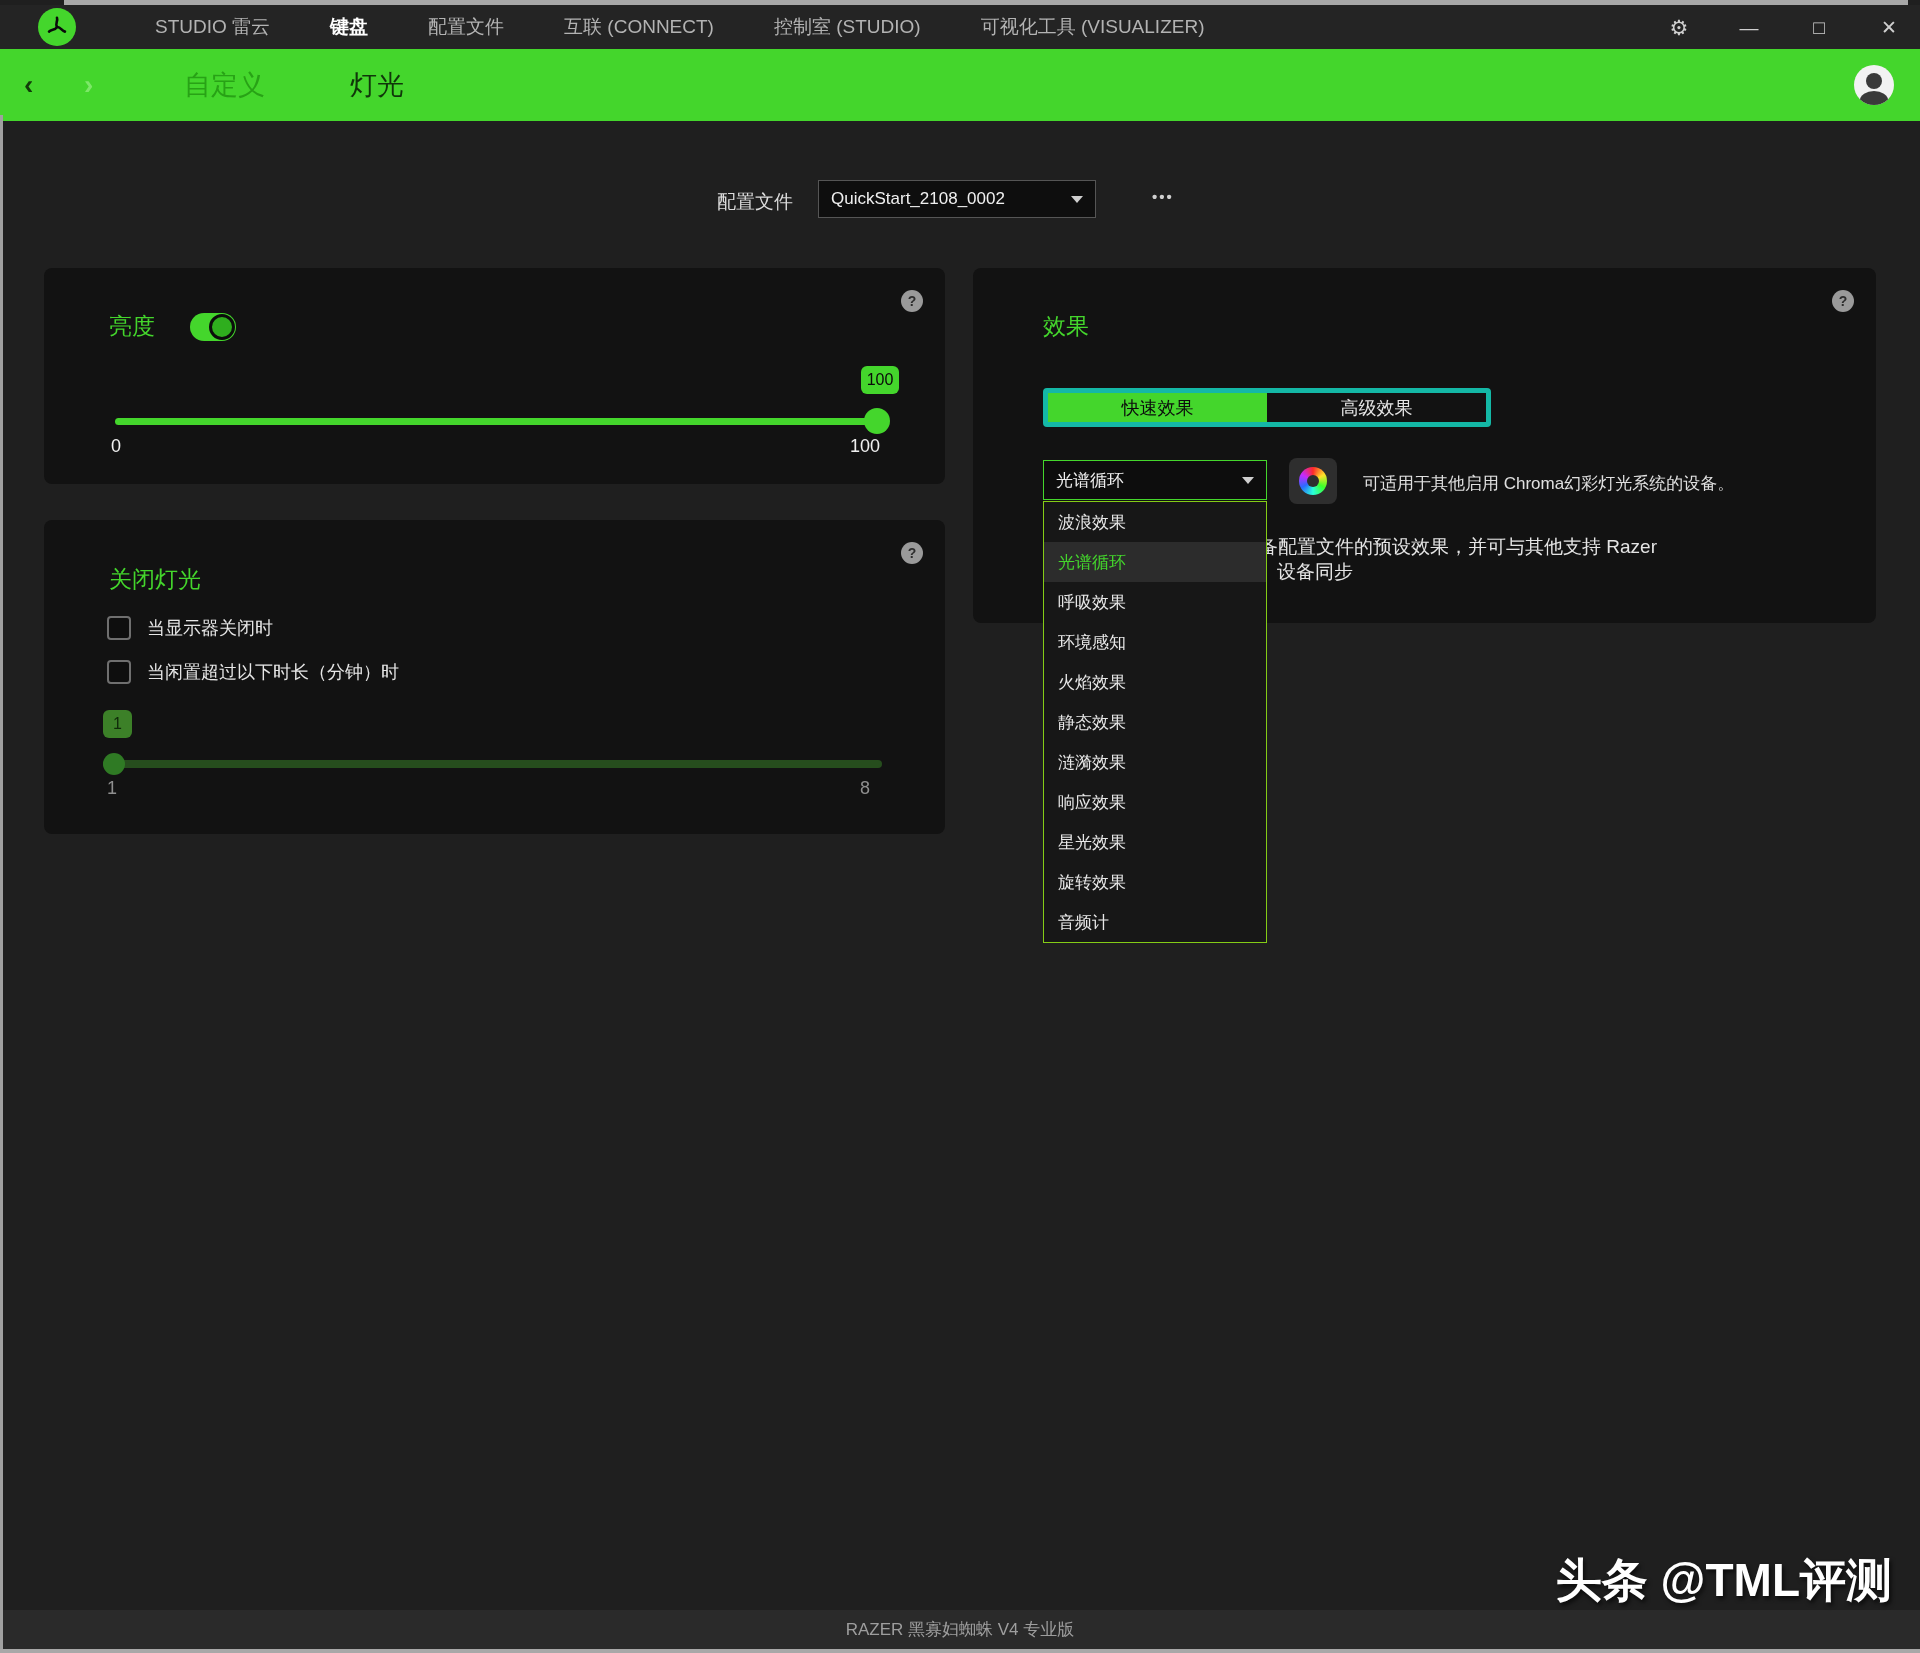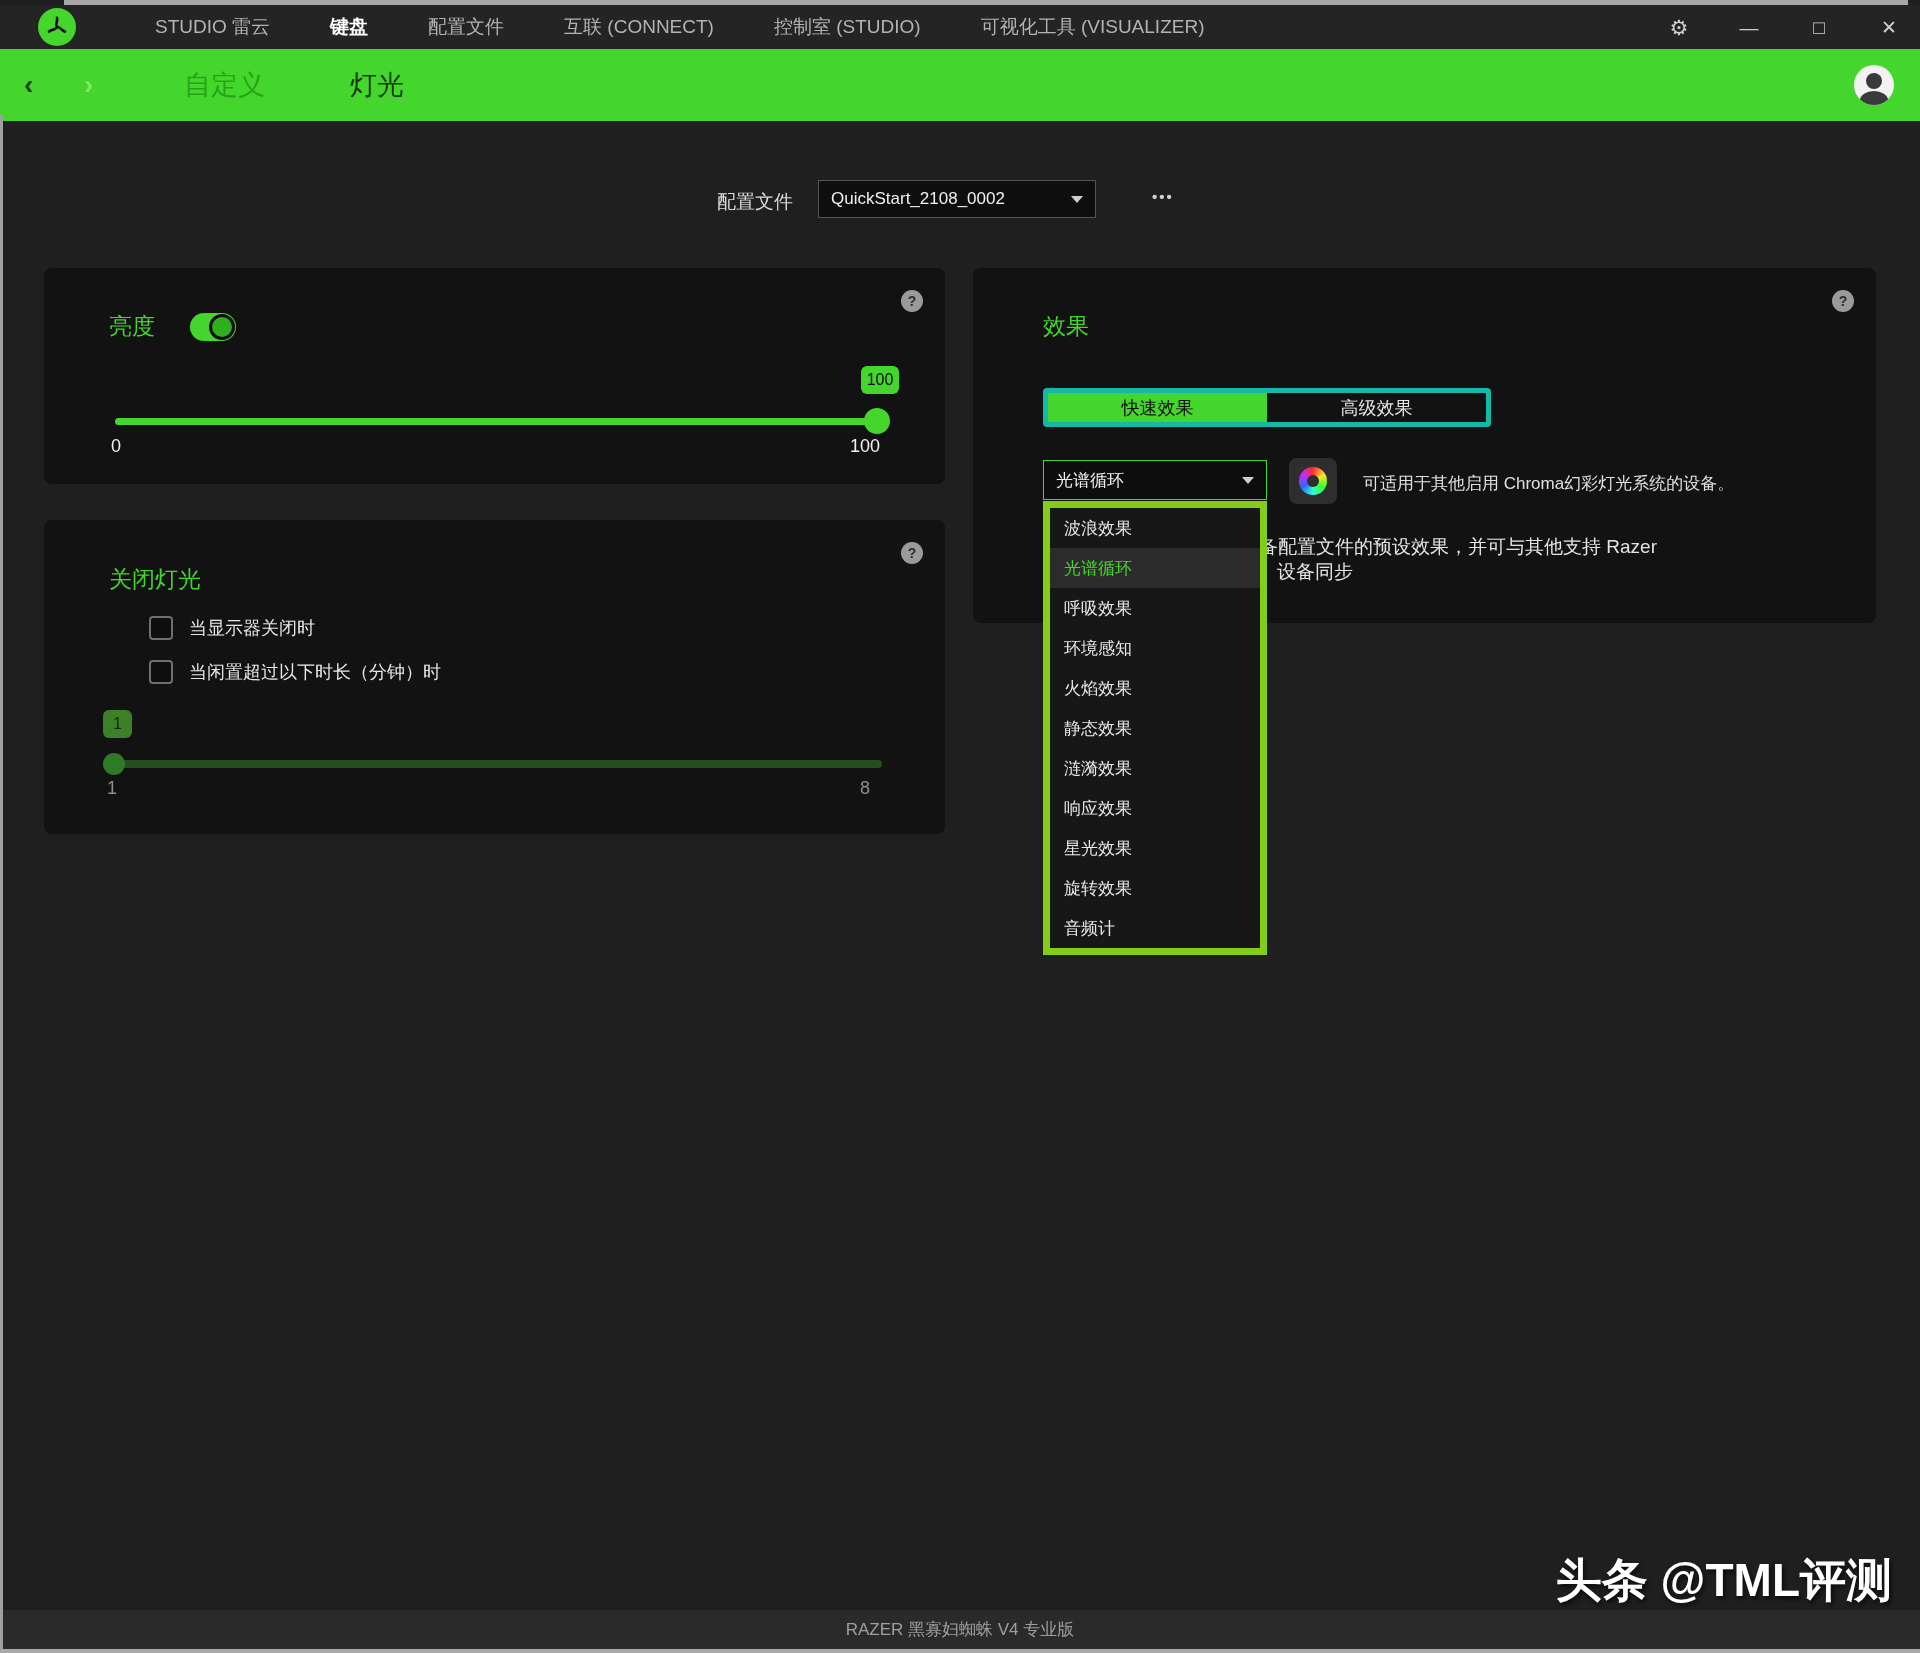--- a/index.html
+++ b/index.html
@@ -57,21 +57,21 @@
   
   .badge { position:absolute; border-radius:6px; font-size:16px; display:flex; align-items:center; justify-content:center; }
   .badge-100 { left:817px; top:98px; width:38px; height:28px; background:#44d62c; color:#0a0a0a; }
   .track { position:absolute; border-radius:4px; }
   .track-bright { left:71px; top:150px; width:762px; height:7px; background:#44d62c; }
   .knob-bright { position:absolute; left:820px; top:140px; width:26px; height:26px; border-radius:50%; background:#44d62c; }
   .slider-min { position:absolute; font-size:18px; color:#f0f0f0; }
   .slider-max { position:absolute; font-size:18px; color:#f0f0f0; }
 
   
-  .cb-row { position:absolute; left:63px; display:flex; align-items:center; gap:16px;margin-left:42px; }
+  .cb-row { position:absolute; left:63px; display:flex; align-items:center; gap:16px; }
   .checkbox { width:24px; height:24px; border:2px solid #6f6f6f; border-radius:4px; background:#0e0e0e; }
   .cb-label { font-size:18px; color:#e6e6e6; }
   .badge-idle { left:59px; top:190px; width:29px; height:28px; background:#3c8028; color:#102a0a; }
   .track-idle { left:59px; top:240px; width:779px; height:8px; background:#264d1d; }
   .knob-idle { position:absolute; left:59px; top:233px; width:22px; height:22px; border-radius:50%; background:#2f7a24; }
   .lbl-dim { color:#8f8f8f; }
 
   
   .tabs { position:absolute; left:70px; top:120px; width:448px; height:39px; border:5px solid #14b8a6; border-radius:4px; display:flex; overflow:hidden; }
   .tab { flex:1; display:flex; align-items:center; justify-content:center; font-size:18px; color:#e6e6e6; }
@@ -79,21 +79,21 @@
   .effect-select { position:absolute; left:70px; top:192px; width:224px; height:40px; background:#0d0d0d; border:1px solid #44d62c; display:flex; align-items:center; padding:0 12px; z-index:6; }
   .effect-select .val { flex:1; font-size:17px; color:#f0f0f0; }
   .chroma-tile { position:absolute; left:316px; top:190px; width:48px; height:46px; background:#2e2e2e; border-radius:8px; display:flex; align-items:center; justify-content:center; }
   .chroma-wheel { width:28px; height:28px; border-radius:50%; background:conic-gradient(#ff2a2a,#ffe12a,#3cff2a,#2affd9,#2a6bff,#c52aff,#ff2a2a); position:relative; }
   .chroma-wheel::after { content:""; position:absolute; left:8px; top:8px; width:12px; height:12px; border-radius:50%; background:#2e2e2e; }
   .chroma-note { position:absolute; left:390px; top:204px; font-size:17px; color:#e0e0e0; white-space:nowrap; }
   .preset-note-1 { position:absolute; left:1240px; top:534px; font-size:19px; color:#e4e4e4; white-space:nowrap; z-index:2; }
   .preset-note-2 { position:absolute; left:1277px; top:559px; font-size:19px; color:#e4e4e4; white-space:nowrap; z-index:2; }
 
   
-  .dropdown { position:absolute; left:1043px; top:501px; width:224px; background:#171717; border:7px solid #84cc16; z-index:10; }
+  .dropdown { position:absolute; left:1043px; top:501px; width:224px; background:#171717; border:1px solid #84cc16; z-index:10; }
   .dd-item { height:40px; display:flex; align-items:center; padding-left:14px; font-size:17px; color:#e8e8e8; }
   .dd-item.selected { color:#44d62c; background:#2c2c2c; }
 
   
   .watermark { position:absolute; right:28px; top:1550px; font-size:46px; font-weight:bold; color:#ffffff; text-shadow:2px 3px 4px rgba(0,0,0,0.65); z-index:40; }
   .statusbar { position:absolute; left:0; top:1610px; width:1920px; height:39px; background:#2a2a2a; display:flex; align-items:center; justify-content:center; }
   .statusbar .txt { font-size:17px; color:#9e9e9e; }
 </style>
 </head>
 <body>

